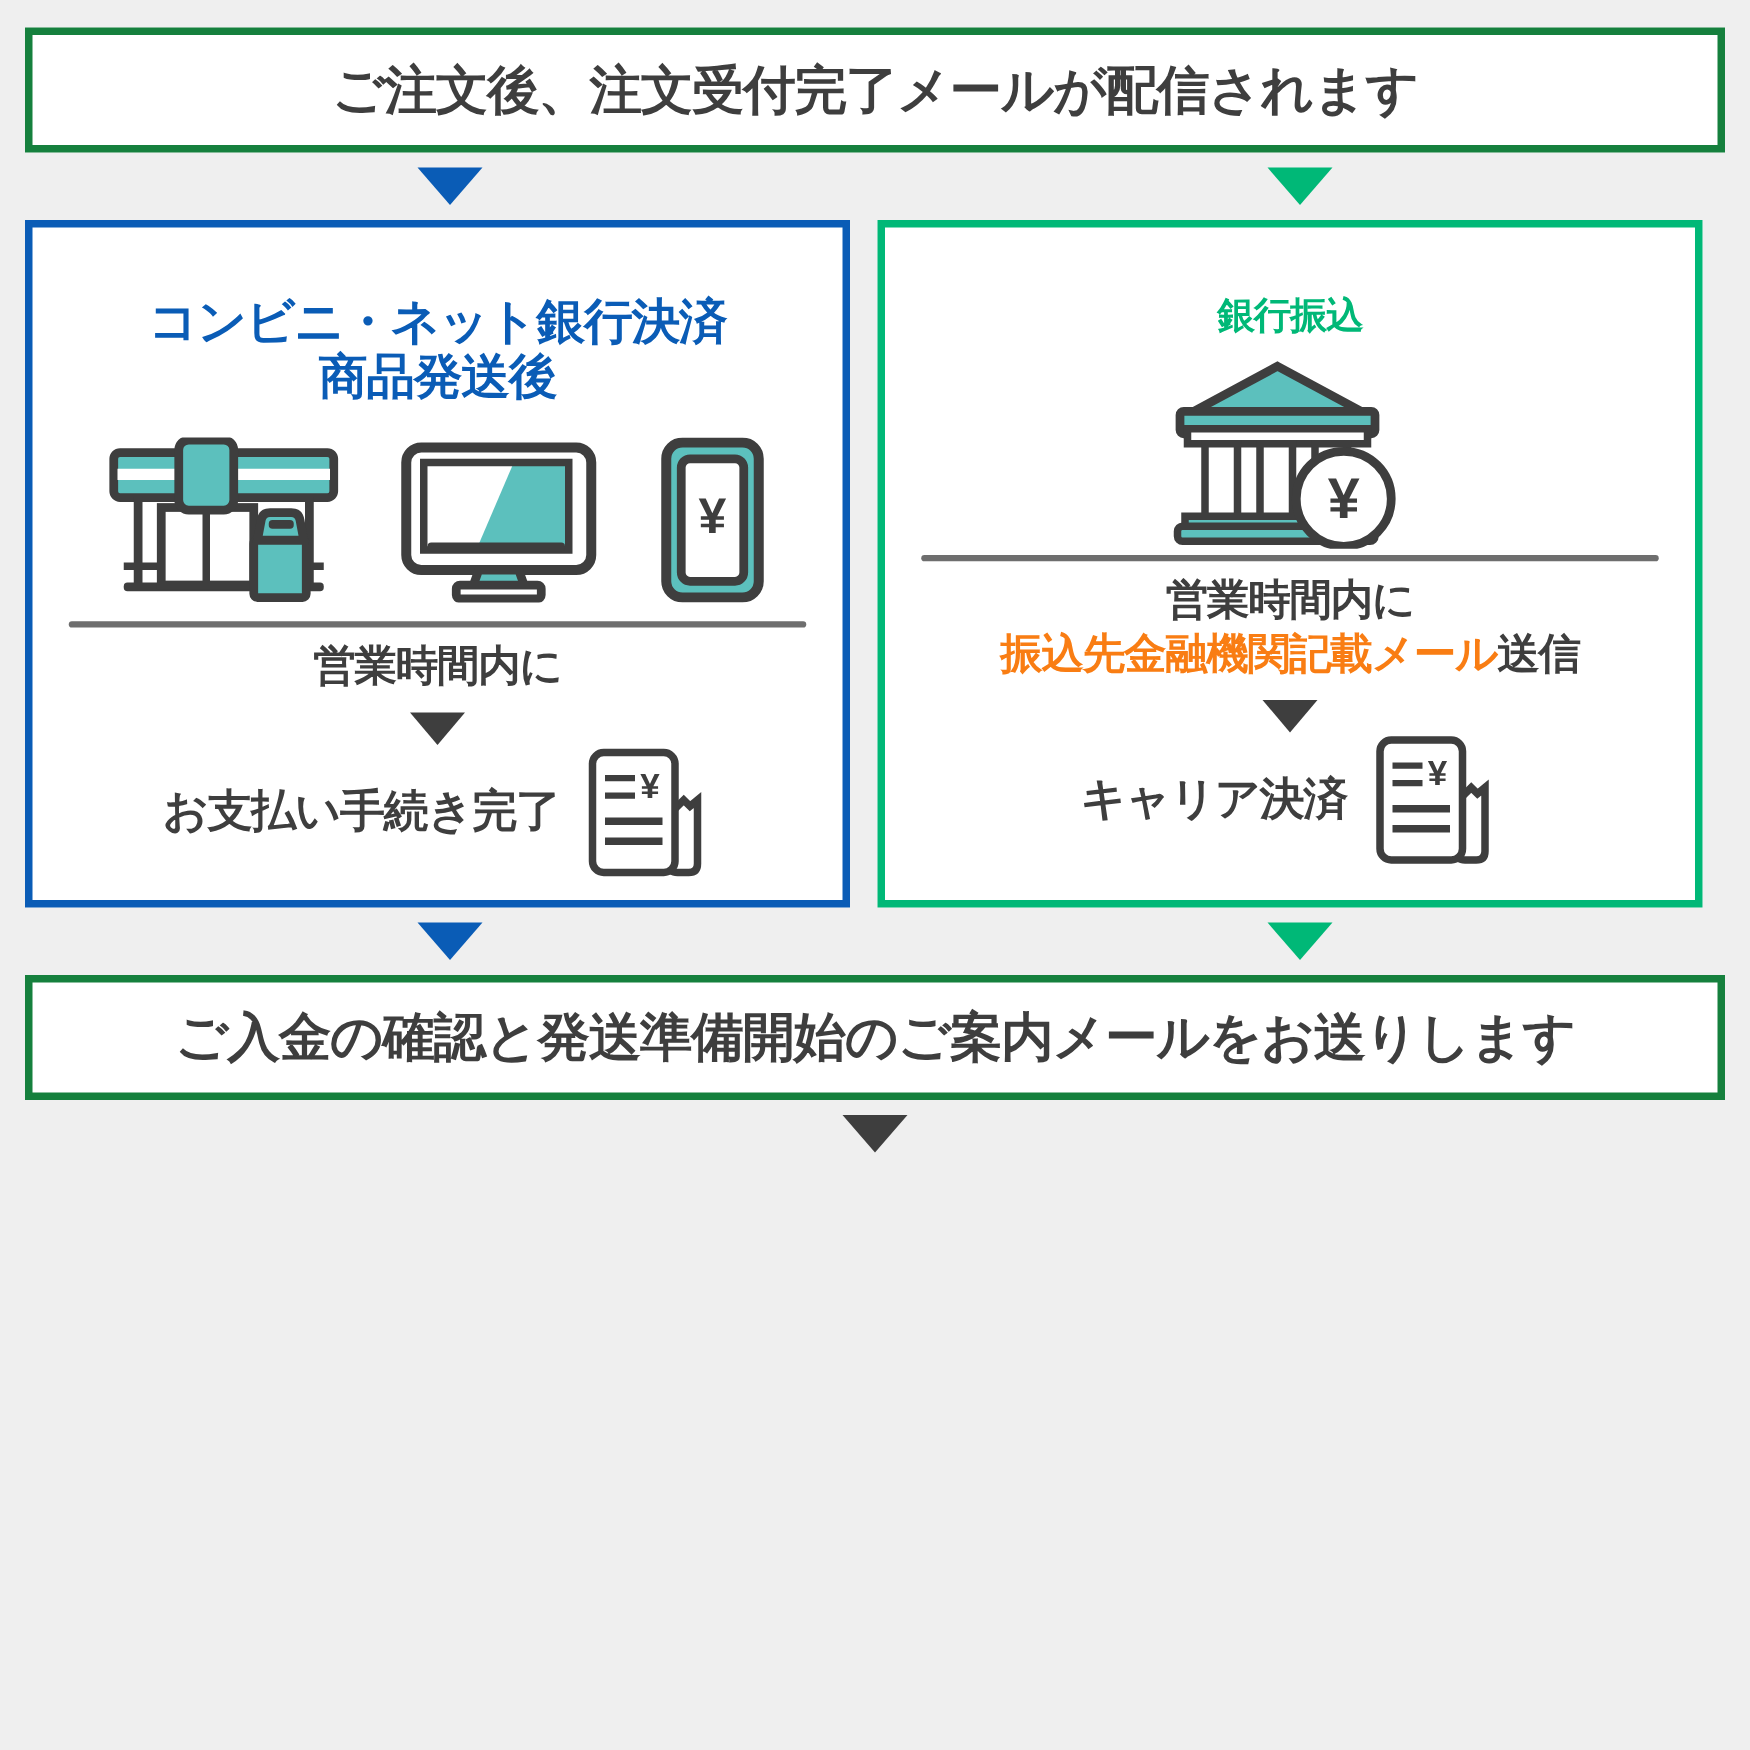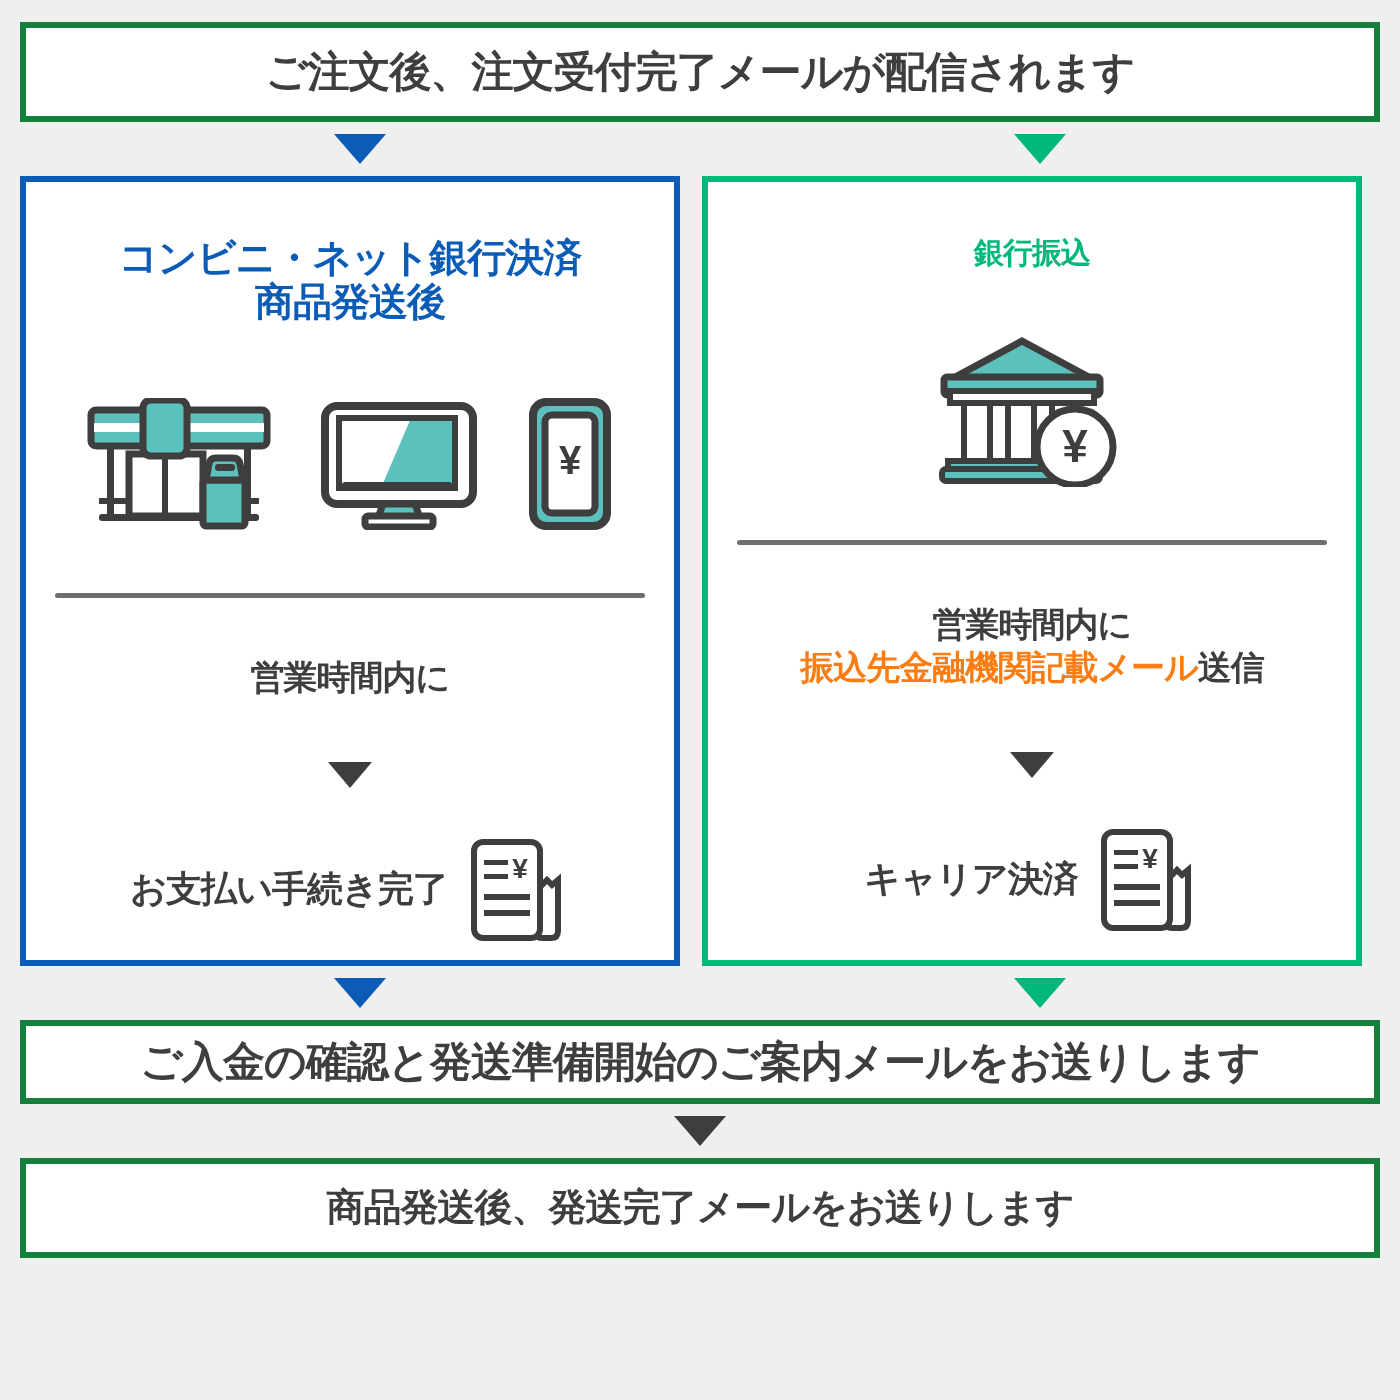--- a/index.html
+++ b/index.html
@@ -40,21 +40,21 @@
     display:flex;align-items:center;justify-content:center;
   }
   .band-text{
     color:#3e3e3e;
     font-weight:bold;
     letter-spacing:-1px;
     white-space:nowrap;
   }
   .band1{margin-top:22px;height:100px;}
   .band1 .band-text{font-size:42px;}
-  .band3{height:84px;}
+  .band3{height:100px;}
   .band3 .band-text{font-size:42px;}
   .band4{height:100px;}
   .band4 .band-text{font-size:38px;}
 
   
   .arrow{
     width:0;height:0;
     border-left:26px solid transparent;
     border-right:26px solid transparent;
     border-top:30px solid #3e3e3e;
@@ -74,21 +74,21 @@
   .arrow-half{width:50%;display:flex;justify-content:center;align-items:center;}
 
   
   .panels{display:flex;gap:22px;}
   .panel{
     width:660px;
     box-sizing:border-box;
     background:#ffffff;
     border:6px solid #0a5cb6;
     padding:28px 26px 22px;
-    display:flex;flex-direction:column;align-items:center;gap:48px;
+    display:flex;flex-direction:column;align-items:center;
   }
   .panel.green{border-color:#00b877;}
   .panel-title{
     font-size:39px;font-weight:bold;line-height:1.12;
     text-align:center;color:#0a5cb6;
     letter-spacing:-1px;
     margin:26px 0 0;
   }
   .panel.green .panel-title{color:#00b877;font-size:30px;}
   .panel-title .l2{display:block;}
@@ -286,17 +286,14 @@
   </div>
 
   <div class="band band3">
     <div class="band-text">ご入金の確認と発送準備開始のご案内メールをお送りします</div>
   </div>
 
   <div class="arrow-row one">
     <div class="arrow"></div>
   </div>
 
-  <div class="band band4">
-    <div class="band-text">商品発送後、発送完了メールをお送りします</div>
-  </div>
 
 </div>
 
 </body></html>

